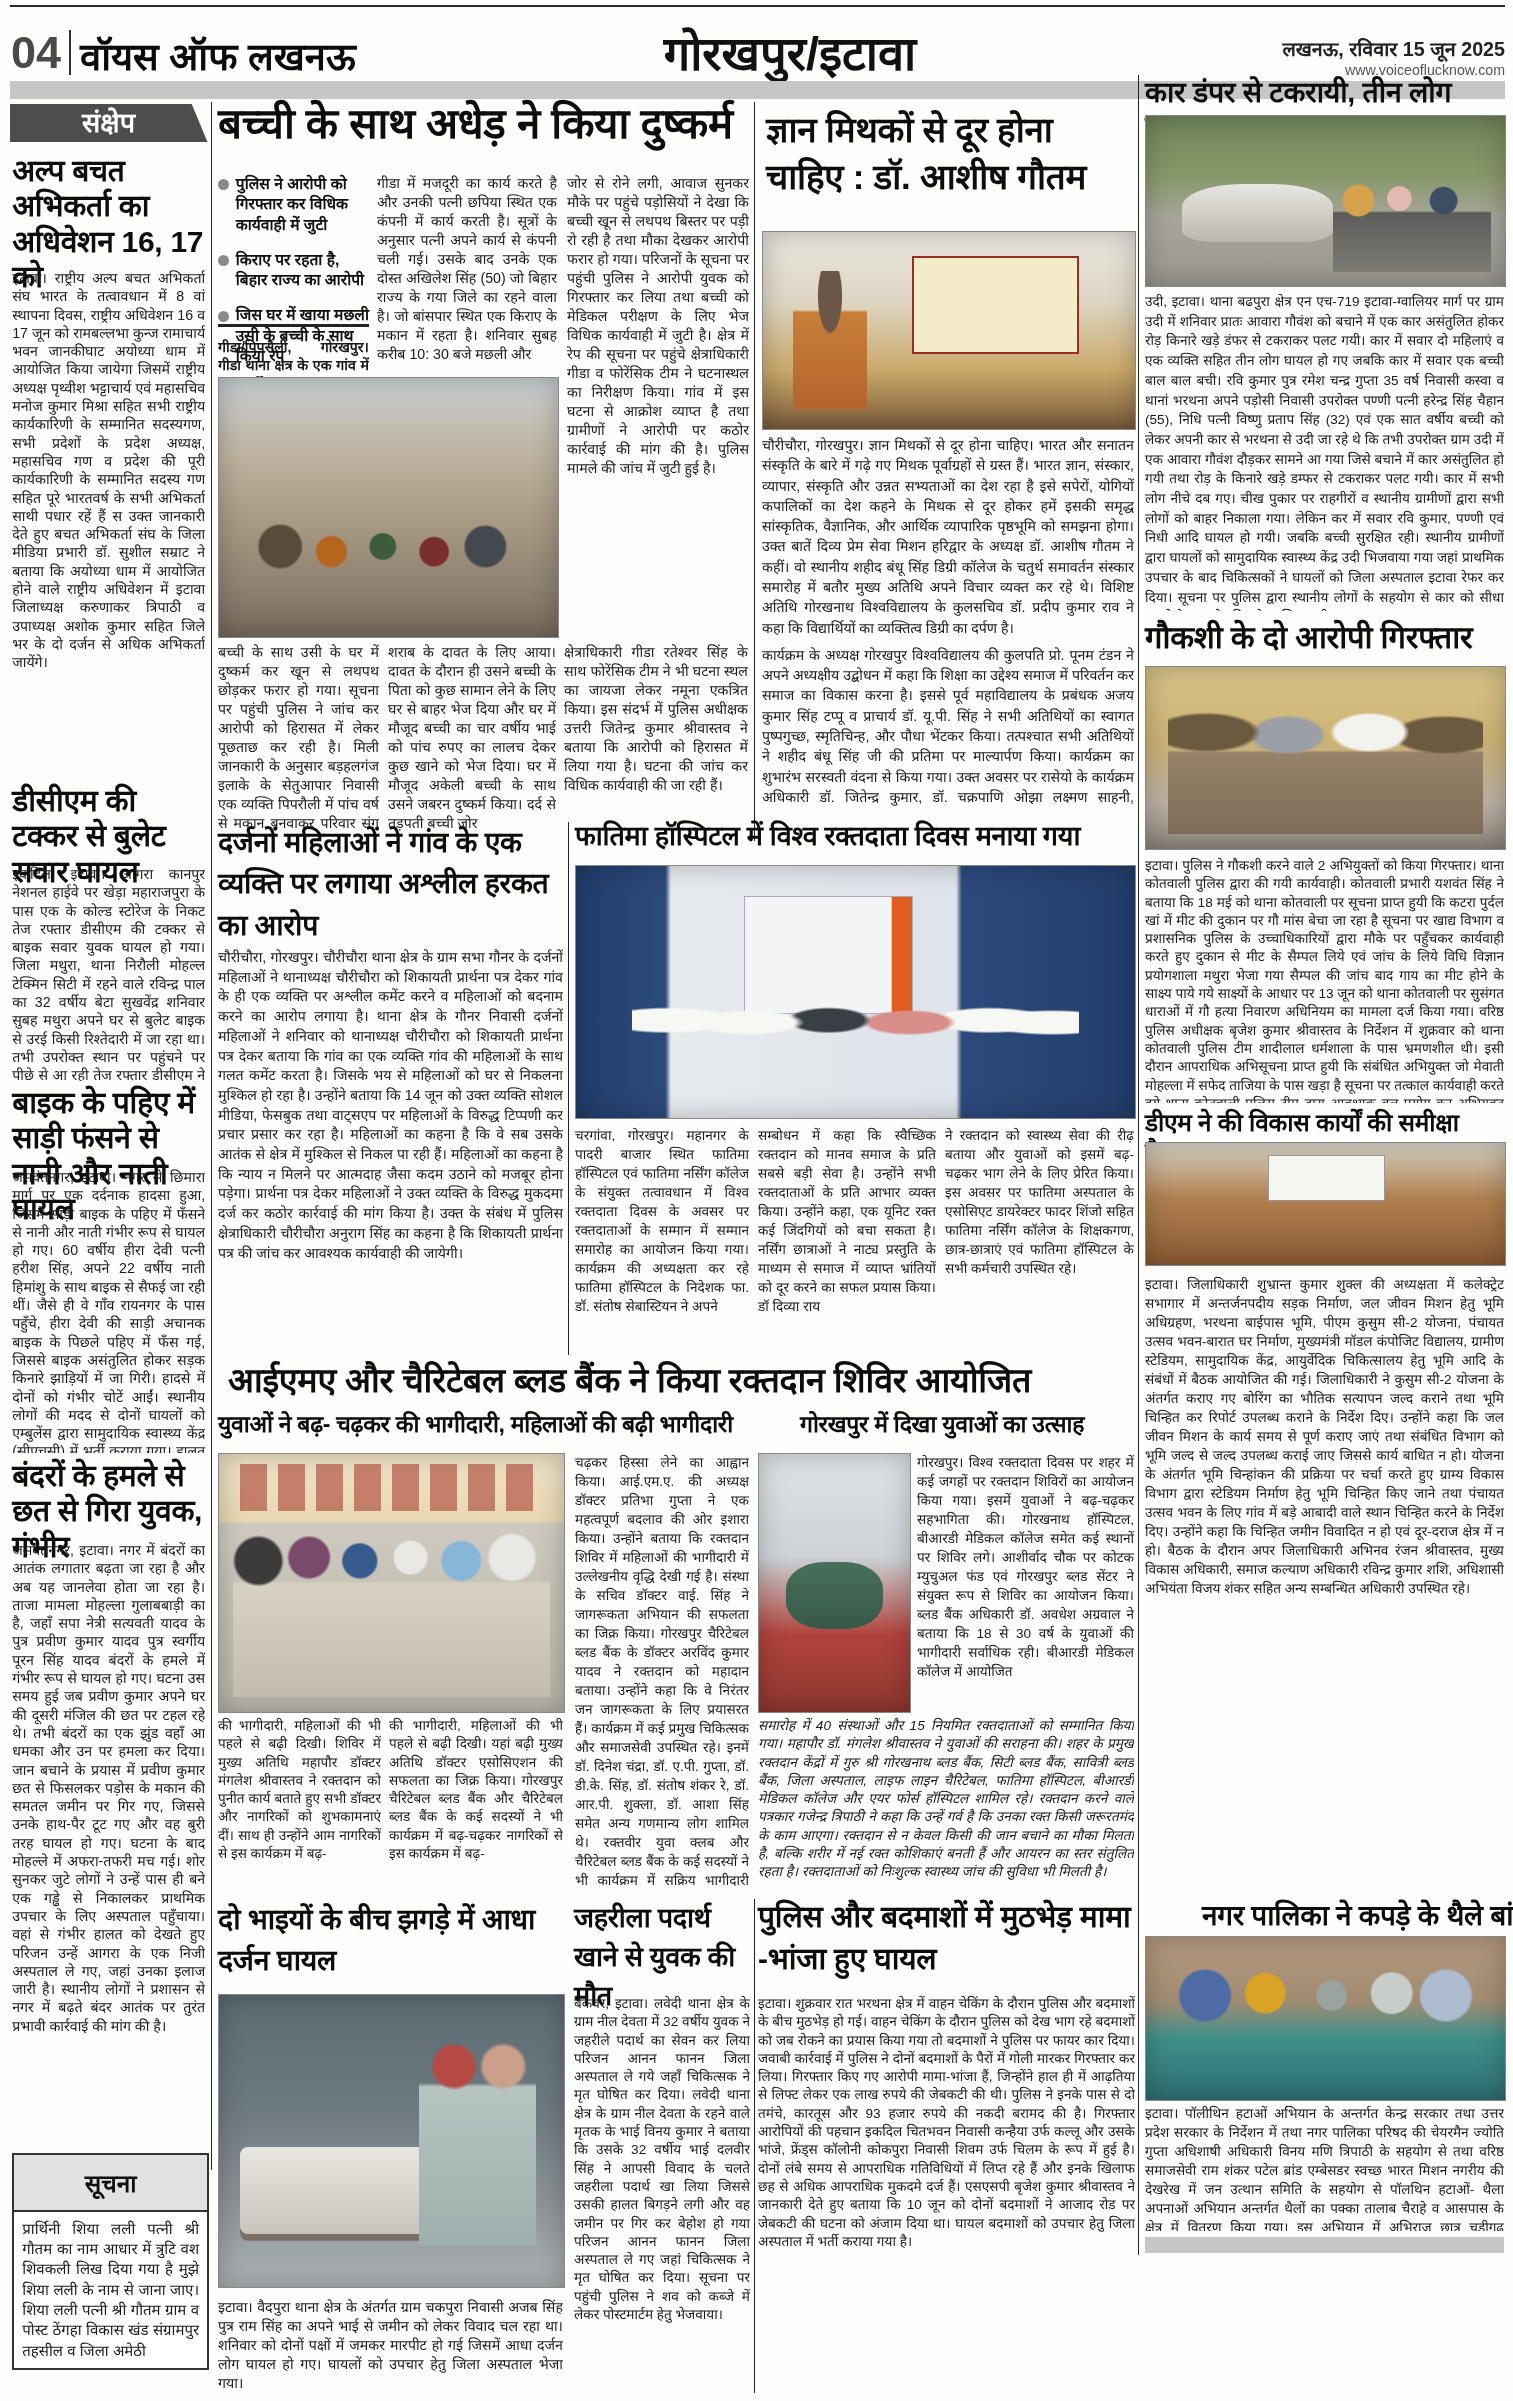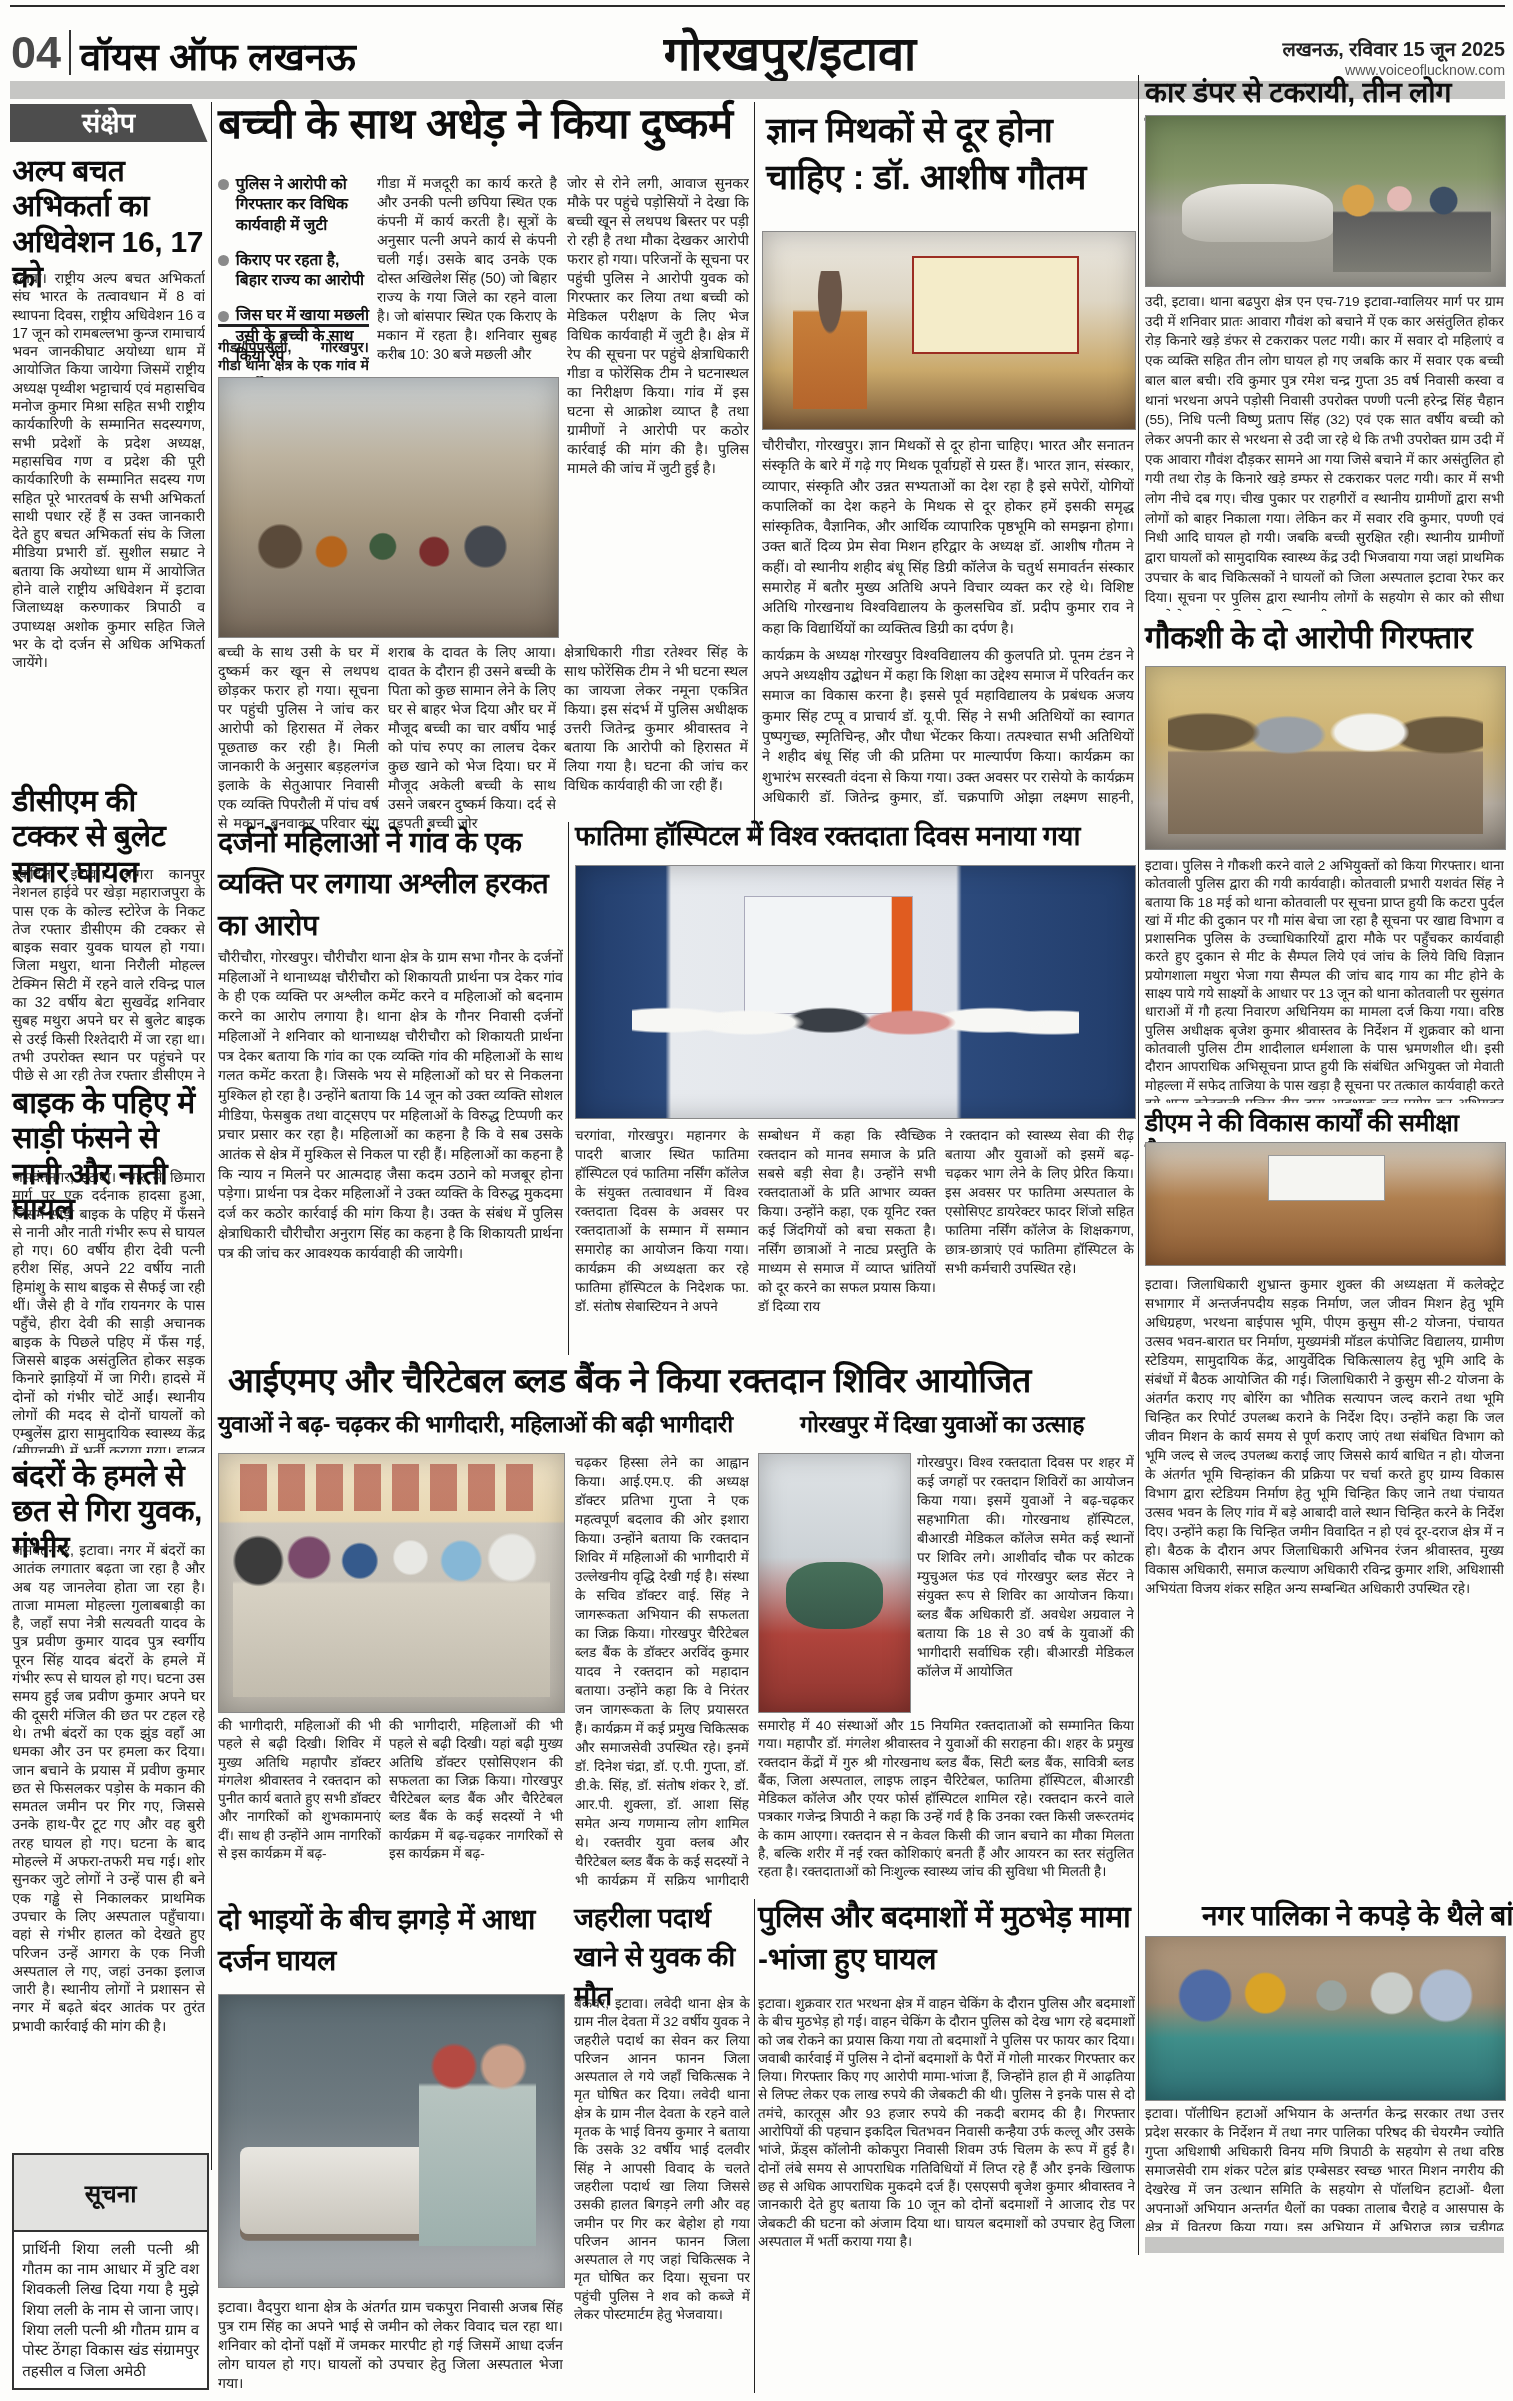--- a/index.html
+++ b/index.html
@@ -22,21 +22,21 @@
   #sankshep{left:9.5px;top:104px;width:198px;height:38px;background:#4d4d4d;color:#fff;
             font-size:27px;font-weight:700;text-align:center;line-height:38px;
             clip-path:polygon(0 0,92% 0,100% 100%,0 100%);}
   .sb-hd{left:12.2px;width:193px;font-size:30px;}
   .sb-bd{left:12.2px;width:193px;font-size:14.2px;line-height:18.3px;}
   #a1h{top:153px;height:102px;} #a1b{top:269px;height:509px;}
   #a2h{top:783px;height:76px;} #a2b{top:865px;height:216px;}
   #a3h{top:1085px;height:76px;} #a3b{top:1168px;height:285px;}
   #a4h{top:1458px;height:76px;} #a4b{top:1541px;height:604px;}
   #notice{left:12.2px;top:2153px;width:193px;border:2px solid #333;background:#fff;}
-  #notice-h{background:#e2e2e0;border-bottom:2px solid #333;text-align:center;font-size:24.4px;font-weight:700;padding:21px 0;}
+  #notice-h{background:#e2e2e0;border-bottom:2px solid #333;text-align:center;font-size:24.4px;font-weight:700;padding:11px 0;}
   #notice-b{padding:6.8px 8.1px;font-size:15px;line-height:20.3px;text-align:justify;}
   
   #m1h{left:218px;top:102px;width:532px;font-size:42px;line-height:1.05;}
   .blt{display:flex;gap:6.8px;margin-bottom:15px;}
   .blt .sq{width:11px;height:11px;background:#8a8a8a;border-radius:50%;margin-top:5.4px;flex:0 0 11px;}
   .blt .tx{font-size:15.6px;font-weight:700;line-height:1.3;}
   #m1bullets{left:218px;top:174px;width:151px;}
   #m1rule{left:218px;top:324px;width:151px;height:2.7px;background:#222;}
   #m1byline{left:218px;top:338px;width:151px;font-size:14.2px;line-height:18.3px;font-weight:700;}
   #m1colA{left:377px;top:174px;width:180px;height:198px;font-size:14.2px;line-height:19px;}
@@ -55,21 +55,21 @@
   .f-col{top:1126px;height:228px;font-size:13.6px;line-height:19px;}
   #f1{left:575px;width:174px;} #f2{left:758px;width:178px;} #f3{left:945px;width:189px;}
   
   #m5h{left:228px;top:1360px;width:906px;font-size:34px;}
   #m5s1{left:218px;top:1411px;width:536px;font-size:23px;font-weight:700;}
   #m5s2{left:800px;top:1411px;width:334px;font-size:23px;font-weight:700;}
   #m5p1{left:218px;top:1717px;width:163px;height:174px;font-size:13.6px;line-height:18.3px;}
   #m5p2{left:389px;top:1717px;width:174px;height:174px;font-size:13.6px;line-height:18.3px;}
   #m5mid{left:575px;top:1453px;width:174px;height:438px;font-size:13.6px;line-height:19px;}
   #m5r{left:917px;top:1453px;width:217px;height:256px;font-size:13.6px;line-height:19px;}
-  #m5w{left:758px;top:1717px;width:376px;height:174px;font-size:13.6px;line-height:18.3px;}
+  #m5w{left:758px;top:1717px;width:376px;height:174px;font-size:13.6px;line-height:18.3px;font-style:italic;}
   
   #m6h{left:218px;top:1899px;width:346px;font-size:28.5px;line-height:1.45;}
   #m6b{left:218px;top:2298px;width:345px;height:95px;font-size:14.2px;line-height:19px;}
   #m7h{left:574px;top:1899px;width:176px;font-size:27px;line-height:1.45;}
   #m7b{left:574px;top:1995px;width:176px;height:397px;font-size:13.6px;line-height:18.3px;}
   #m8h{left:758px;top:1896px;width:377px;font-size:30px;line-height:1.4;}
   #m8b{left:758px;top:1995px;width:377px;height:397px;font-size:13.6px;line-height:18.3px;}
   
   #r1h{left:1145px;top:76px;width:359px;font-size:28.5px;}
   #r1b{left:1145px;top:292px;width:359px;height:319px;font-size:13.6px;line-height:19.7px;}

